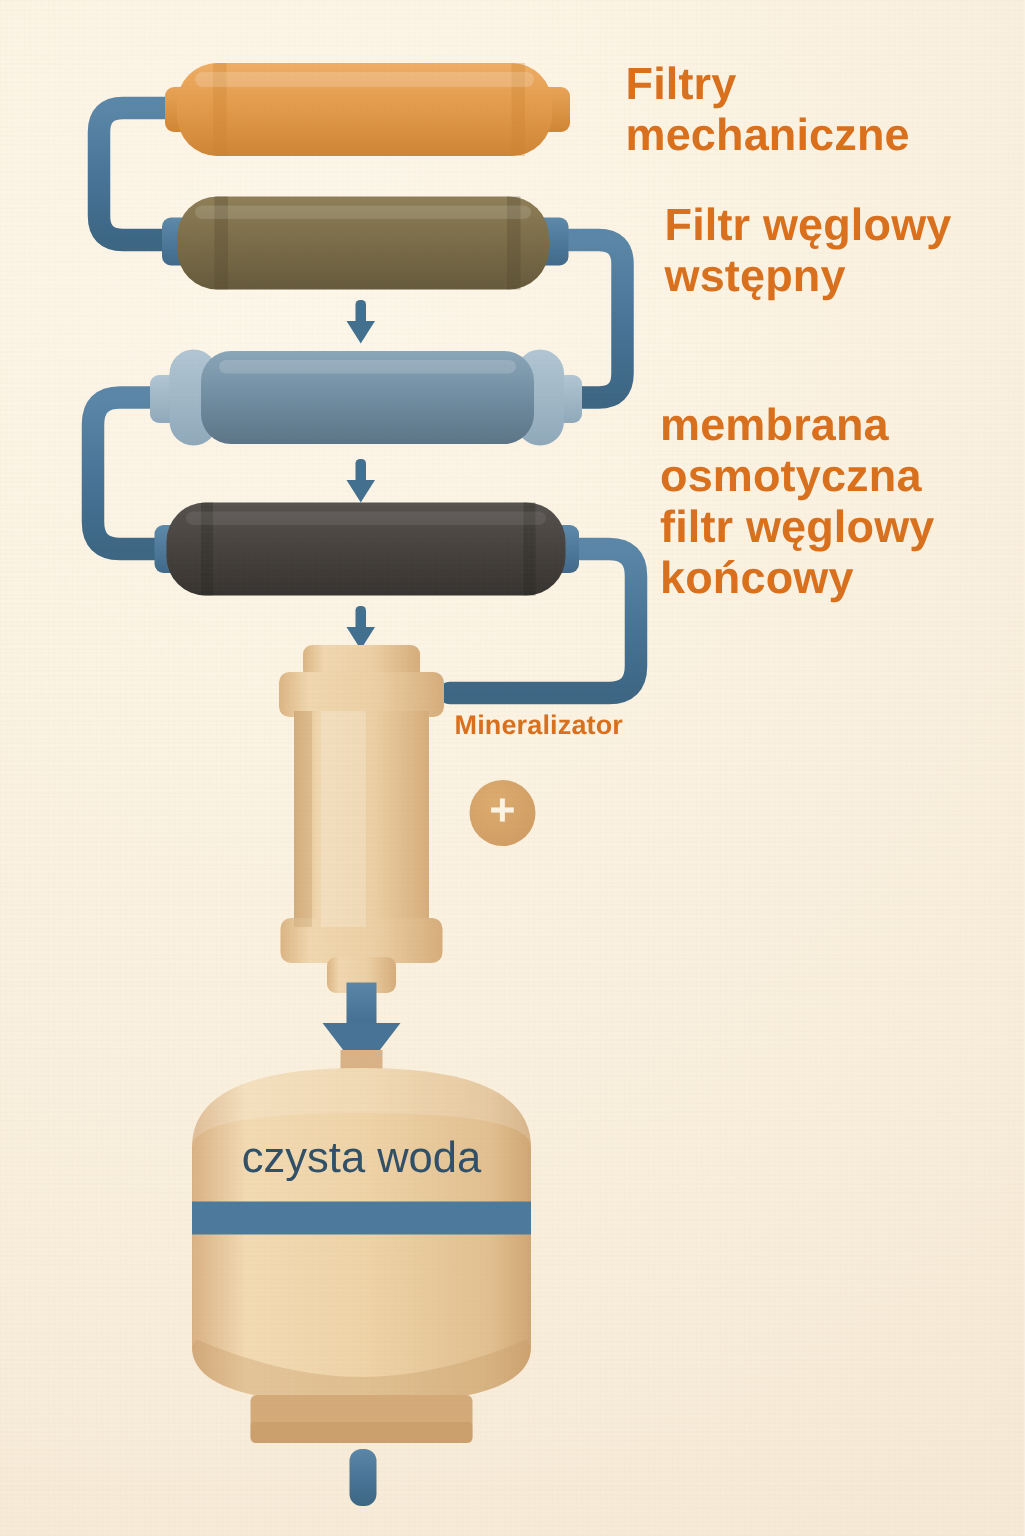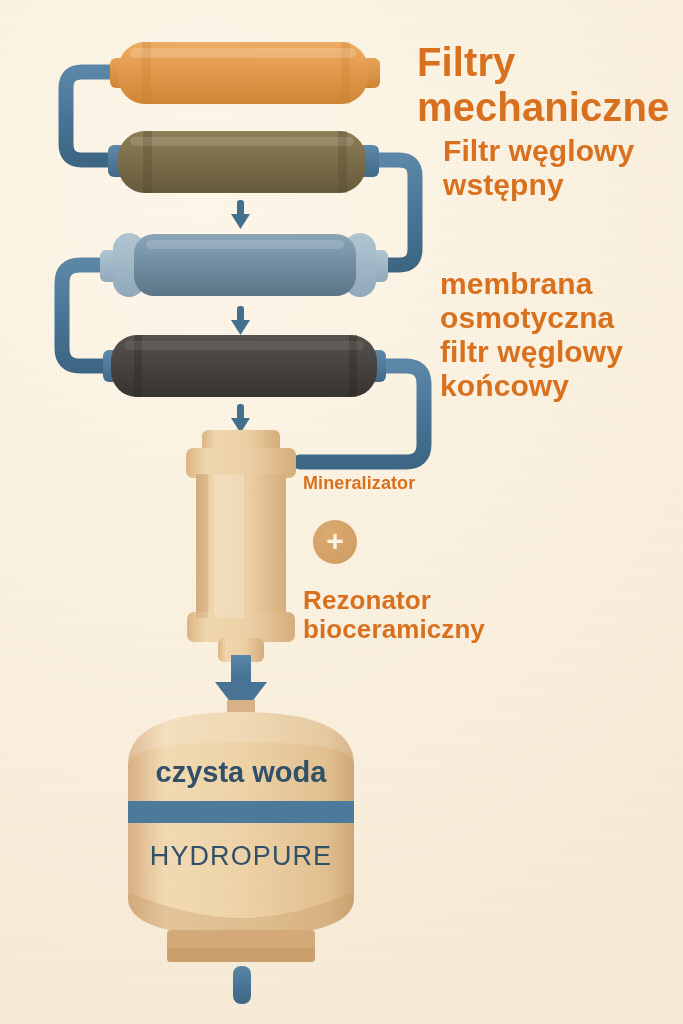--- a/index.html
+++ b/index.html
@@ -34,21 +34,21 @@
 
   .label {
     position: absolute;
     color: #d9701d;
     font-weight: 700;
     line-height: 1.13;
     letter-spacing: .1px;
     white-space: pre-line;
     text-align: left;
   }
-  .lab-1 { left: 417px; top: 40px;  font-size: 40px; }
+  .lab-1 { left: 417px; top: 40px;  font-size: 30px; }
   .lab-2 { left: 443px; top: 134px; font-size: 30px; }
   .lab-3 { left: 440px; top: 232px; font-size: 30px; margin-top: 35px; }
   .lab-4 { left: 440px; top: 335px; font-size: 30px; }
   .lab-5 { left: 303px; top: 473px; font-size: 18px; }
   .lab-6 { left: 303px; top: 586px; font-size: 26px; }
 
   .plus-badge {
     position: absolute;
     left: 313px; top: 520px;
     width: 44px; height: 44px;
@@ -61,21 +61,21 @@
     text-align: center;
   }
 
   .tanktext {
     position: absolute;
     color: #2f5068;
     text-align: center;
     width: 240px;
     left: 121px;
   }
-  .t-clean { top: 756px; font-size: 29px; font-weight: 700; }
+  .t-clean { top: 756px; font-size: 29px; font-weight: 400; }
   .t-brand { top: 841px; font-size: 27px; font-weight: 400; letter-spacing: 1.1px; }
 </style>
 </head>
 <body>
 
 <div id="stage">
 
   <svg id="art" viewBox="0 0 683 1024" width="683" height="1024">
     <defs>
       <linearGradient id="gOrange" x1="0" y1="0" x2="0" y2="1">
@@ -235,19 +235,16 @@
   <div class="label lab-1">Filtry
 mechaniczne</div>
   <div class="label lab-2">Filtr węglowy
 wstępny</div>
   <div class="label lab-3">membrana
 osmotyczna</div>
   <div class="label lab-4">filtr węglowy
 końcowy</div>
   <div class="label lab-5">Mineralizator</div>
   <div class="plus-badge">+</div>
-  <div class="label lab-6">Rezonator
-bioceramiczny</div>
 
   <div class="tanktext t-clean">czysta woda</div>
-  <div class="tanktext t-brand">HYDROPURE</div>
 
 </div>
 
 </body></html>

